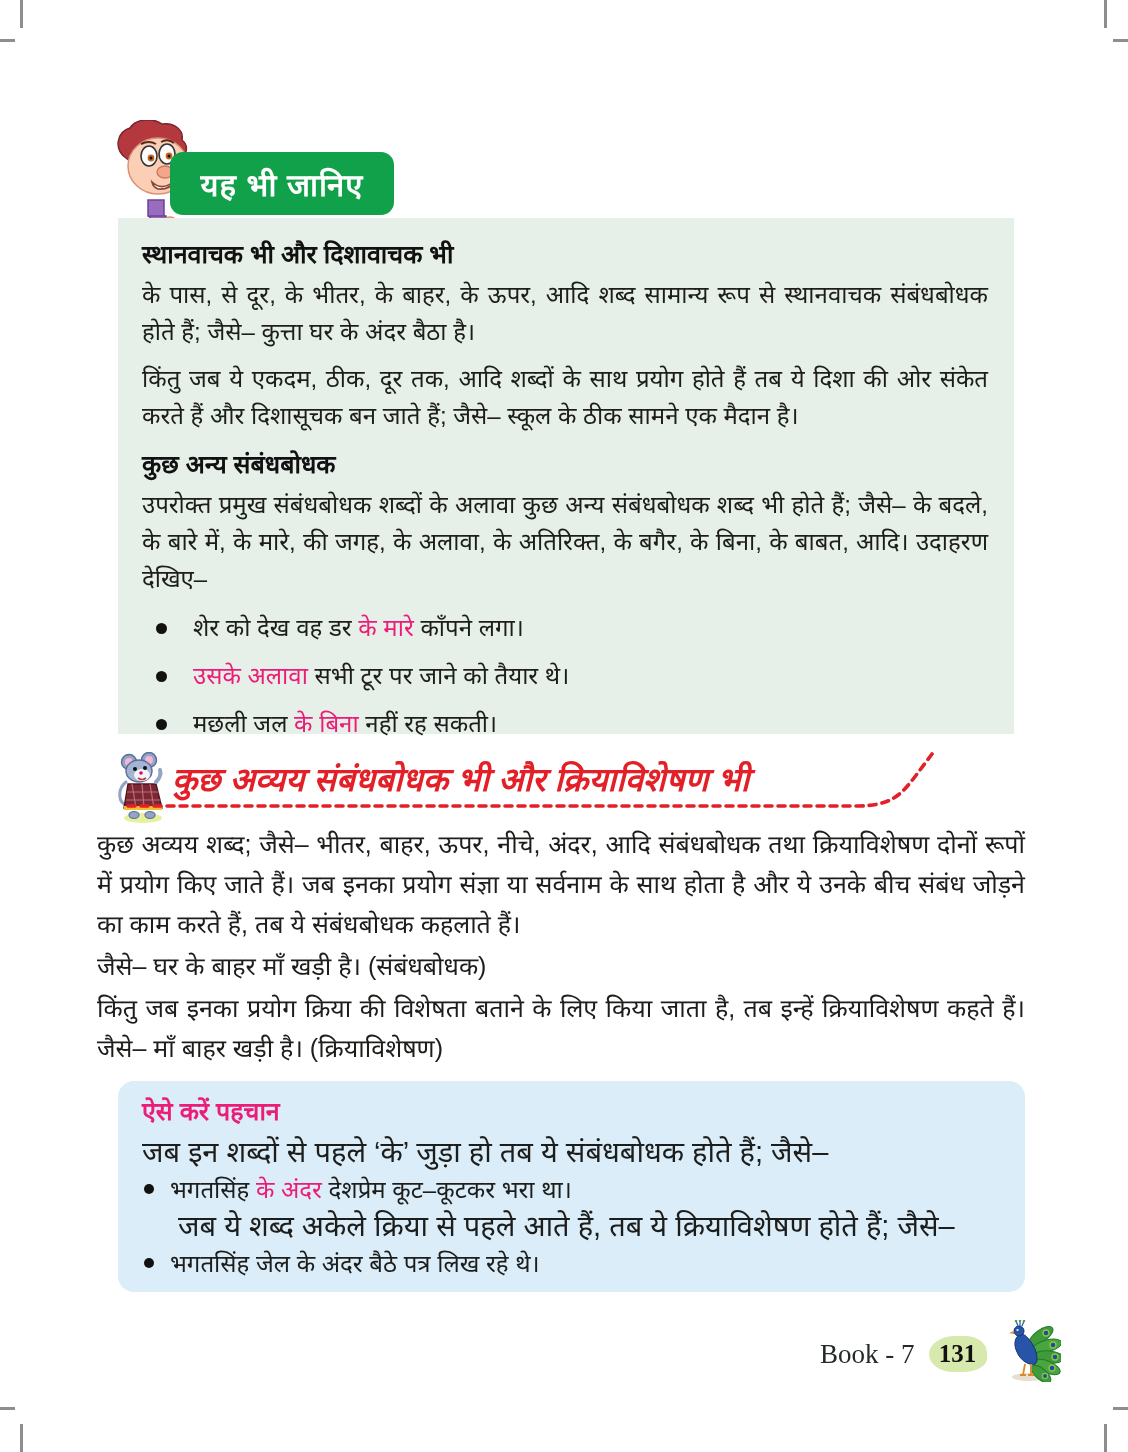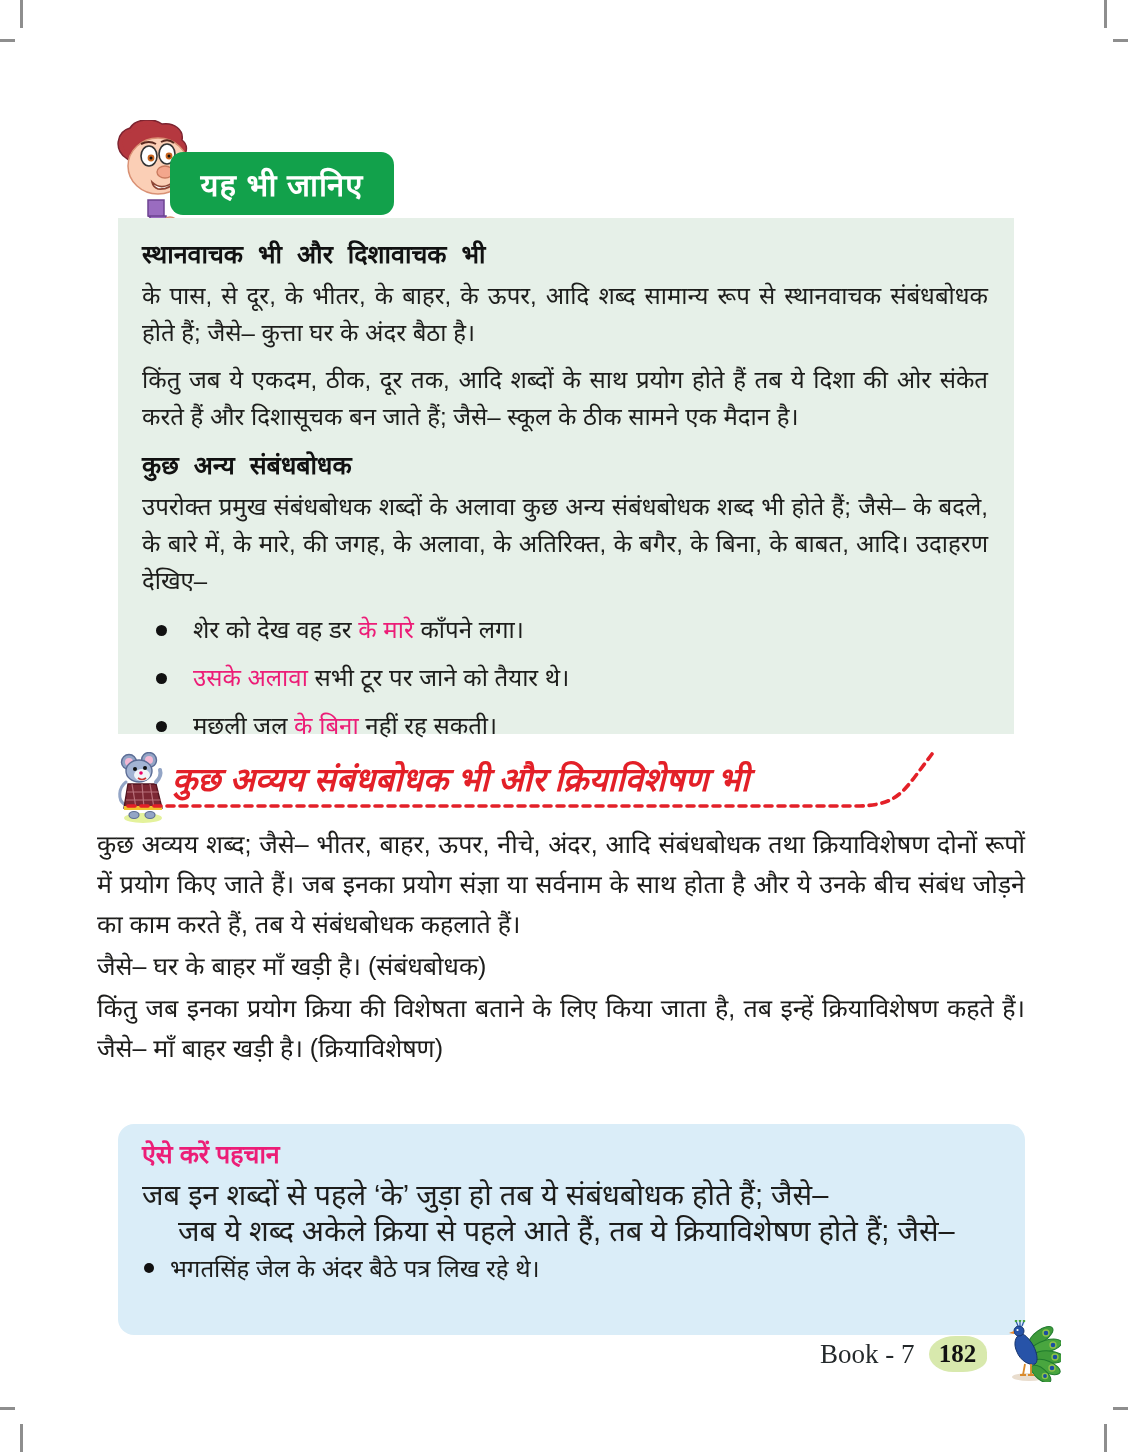--- a/index.html
+++ b/index.html
@@ -15,40 +15,40 @@
   .banner{position:absolute;left:170px;top:152px;width:224px;height:63px;
           background:#12a14b;border-radius:13px;display:flex;align-items:center;justify-content:center;}
   .banner span{color:#ffffff;font-size:31px;font-weight:bold;letter-spacing:1px;}
 
   .mascot-boy{position:absolute;left:106px;top:120px;}
   .mascot-cat{position:absolute;left:116px;top:752px;}
 
   
   .green-box{position:absolute;left:118px;top:218px;width:896px;height:516px;
              background:#e6f0e8;padding:16px 26px 0 24px;box-sizing:border-box;}
-  .gb-h{font-weight:bold;font-size:25px;color:#111;margin:2px 0 6px 0;font-family:Liberation Mono, monospace;}
+  .gb-h{font-weight:bold;font-size:25px;color:#111;margin:2px 0 6px 0;}
   .gb-h2{margin-top:12px;}
   .gb-p{font-size:24px;line-height:37px;margin:0 0 10px 0;text-align:justify;}
   .bullet-row{display:flex;align-items:flex-start;margin:14px 0 0 14px;font-size:24px;line-height:34px;}
   .dot{flex:0 0 auto;width:11px;height:11px;border-radius:50%;background:#111;margin:12px 26px 0 0;}
   .pink{color:#ec1d77;}
 
   
   .section-title{position:absolute;left:172px;top:756px;width:760px;margin:0;
                  color:#e32028;font-size:33px;font-weight:bold;font-style:italic;white-space:nowrap;}
   .dash-line{position:absolute;left:118px;top:744px;}
 
   
   .main-text{position:absolute;left:97px;top:824px;width:928px;font-size:25px;line-height:40px;}
   .main-text p{margin:0;}
   .main-text .just{text-align:justify;}
   .main-text .gap{margin-top:2px;}
 
   
-  .blue-box{position:absolute;left:118px;top:1124px;width:907px;height:211px;
+  .blue-box{position:absolute;left:118px;top:1081px;width:907px;height:211px;
             background:#daedf8;border-radius:16px;padding:12px 26px 0 24px;box-sizing:border-box;}
   .bb-h{font-weight:bold;font-size:25px;margin:0 0 8px 0;}
   .bb-p{font-size:29px;line-height:34px;margin:0;}
   .bb-bullet{display:flex;align-items:flex-start;font-size:24px;line-height:34px;margin-top:4px;}
   .bb-bullet .dot{margin:11px 16px 0 2px;width:10px;height:10px;}
   .bb-indent{margin-left:36px;margin-top:2px;}
 
   
   .footer{position:absolute;left:820px;top:1326px;display:flex;align-items:center;}
   .book-label{font-family:"Liberation Serif","DejaVu Serif",serif;font-size:27px;color:#24292b;margin-right:14px;}
@@ -146,31 +146,35 @@
 
   <div class="main-text">
     <p class="just">कुछ अव्यय शब्द; जैसे– भीतर, बाहर, ऊपर, नीचे, अंदर, आदि संबंधबोधक तथा क्रियाविशेषण दोनों रूपों में प्रयोग किए जाते हैं। जब इनका प्रयोग संज्ञा या सर्वनाम के साथ होता है और ये उनके बीच संबंध जोड़ने का काम करते हैं, तब ये संबंधबोधक कहलाते हैं।</p>
     <p class="gap">जैसे– घर के बाहर माँ खड़ी है। (संबंधबोधक)</p>
     <p class="just gap">किंतु जब इनका प्रयोग क्रिया की विशेषता बताने के लिए किया जाता है, तब इन्हें क्रियाविशेषण कहते हैं। जैसे– माँ बाहर खड़ी है। (क्रियाविशेषण)</p>
   </div>
 
   <div class="blue-box">
     <div class="bb-h pink">ऐसे करें पहचान</div>
     <p class="bb-p">जब इन शब्दों से पहले ‘के’ जुड़ा हो तब ये संबंधबोधक होते हैं; जैसे–</p>
+    <div class="bb-bullet">
+      <span class="dot"></span>
+      <span><span>भगतसिंह </span><span class="pink">के अंदर</span><span> देशप्रेम कूट–कूटकर भरा था।</span></span>
+    </div>
     <p class="bb-p bb-indent">जब ये शब्द अकेले क्रिया से पहले आते हैं, तब ये क्रियाविशेषण होते हैं; जैसे–</p>
     <div class="bb-bullet">
       <span class="dot"></span>
       <span>भगतसिंह जेल के अंदर बैठे पत्र लिख रहे थे।</span>
     </div>
   </div>
 
   <div class="footer">
     <span class="book-label">Book - 7</span>
     <span class="page-blob">
-      <span>182</span>
+      <span>131</span>
     </span>
     <svg class="peacock" width="70" height="62" viewBox="0 0 70 62">
       <ellipse cx="38" cy="57" rx="17" ry="4" fill="#e9ddce"></ellipse>
       <g stroke="#1f7a2d" stroke-width="1">
         <ellipse cx="50" cy="16" rx="14" ry="6" fill="#3f9b3a" transform="rotate(-35 50 16)"></ellipse>
         <ellipse cx="56" cy="26" rx="15" ry="6" fill="#49a63f" transform="rotate(-15 56 26)"></ellipse>
         <ellipse cx="58" cy="37" rx="15" ry="6" fill="#3f9b3a" transform="rotate(5 58 37)"></ellipse>
         <ellipse cx="56" cy="47" rx="14" ry="6" fill="#49a63f" transform="rotate(22 56 47)"></ellipse>
         <ellipse cx="50" cy="54" rx="12" ry="5.5" fill="#3f9b3a" transform="rotate(40 50 54)"></ellipse>
       </g>

